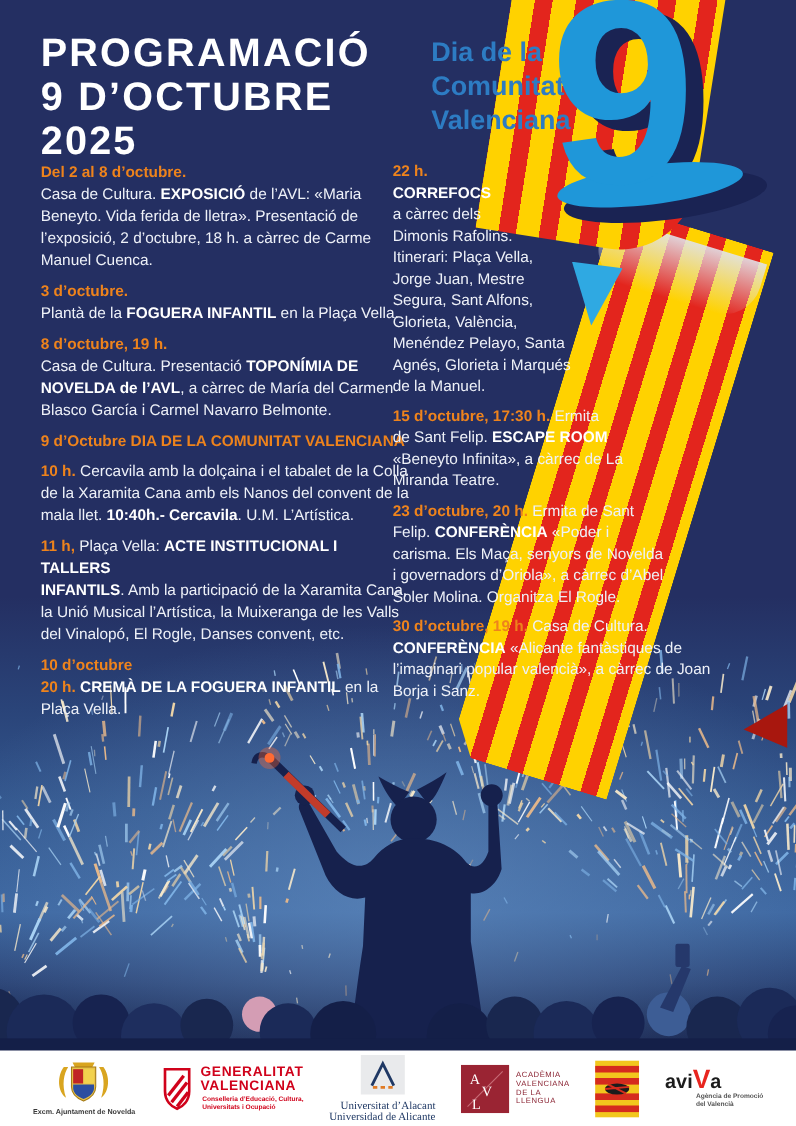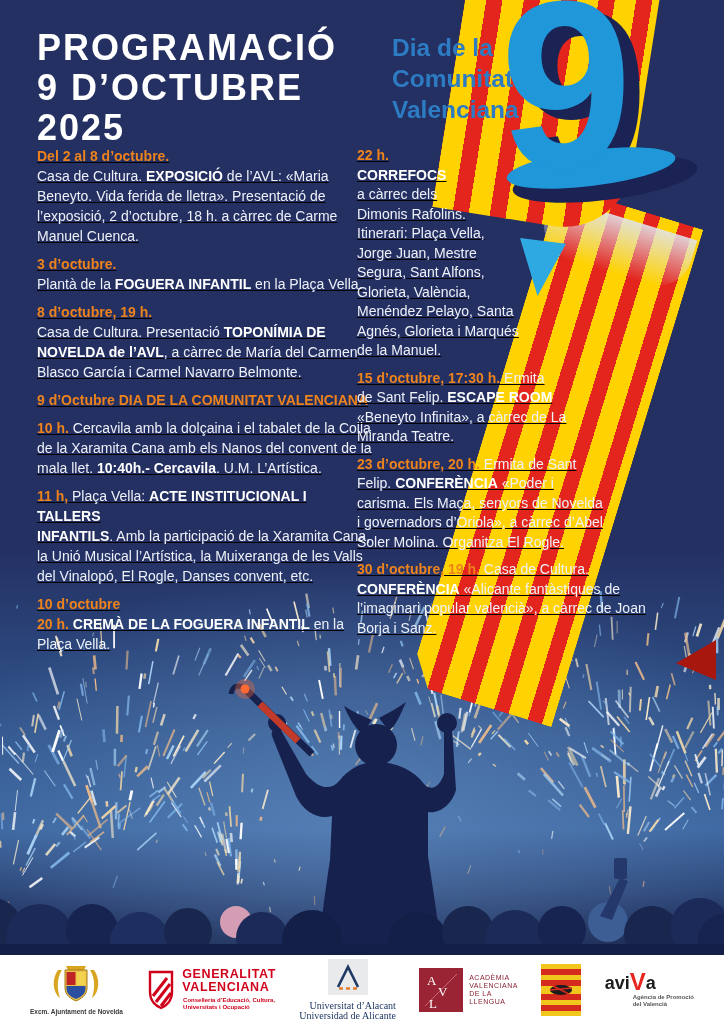--- a/index.html
+++ b/index.html
@@ -31,21 +31,21 @@
   .nine-swoosh2{position:absolute;left:506px;top:150px;width:170px;height:36px;border-radius:50%;
     background:#1f97d9;transform:rotate(-7deg);}
   .nine-triangle{position:absolute;left:520px;top:238px;width:46px;height:58px;background:#2fa9e2;
     clip-path:polygon(0 0,100% 10%,38% 100%);}
   
   .title{position:absolute;left:37px;top:28px;z-index:4;margin:0;color:#ffffff;
     font-size:36px;line-height:40px;font-weight:bold;letter-spacing:2px;}
   .subtitle{position:absolute;left:392px;top:32px;z-index:4;color:#2d7cc3;
     font-size:24.5px;line-height:31px;font-weight:bold;}
   
-  .col{position:absolute;z-index:4;font-size:14px;text-decoration:underline;}
+  .col{position:absolute;z-index:4;font-size:14px;}
   .col-left{left:37px;top:146px;width:335px;line-height:20px;}
   .col-right{left:357px;top:146px;width:320px;line-height:19.5px;}
   .blk{margin-bottom:8px;}
   .sg-a{color:#ee831c;font-weight:bold;}
   .sg-b{color:#ffffff;font-weight:bold;margin-top:36px;}
   .sg-n{color:#eef1f8;margin-top:38px;}
   
   .scene{position:absolute;left:0;top:560px;width:724px;height:400px;z-index:2;}
   
   .footer{position:absolute;left:0;bottom:0;width:724px;height:69px;background:#ffffff;z-index:6;
@@ -834,21 +834,21 @@
       <div class="cap cap-bold">Excm. Ajuntament de Novelda</div>
     </div>
 
     <div class="logo">
       <svg width="30" height="40" viewBox="0 0 30 40">
         <path d="M4,2 L26,2 L26,22 C26,31 20,36 15,38 C10,36 4,31 4,22 Z" fill="none" stroke="#d0021b" stroke-width="2.4"></path>
         <line x1="7" y1="26" x2="21" y2="8" stroke="#d0021b" stroke-width="3"></line>
         <line x1="10" y1="32" x2="24" y2="14" stroke="#d0021b" stroke-width="3"></line>
         <line x1="15" y1="36" x2="25" y2="23" stroke="#d0021b" stroke-width="3"></line>
       </svg>
-      <div class="logo-col" style="align-items:center;">
+      <div class="logo-col" style="align-items:flex-end;">
         <div class="gva-title">
             <div>GENERALITAT</div>
             <div>VALENCIANA</div>
           </div>
         <div class="gva-cap">
             <div>Conselleria d’Educació, Cultura,</div>
             <div>Universitats i Ocupació</div>
           </div>
       </div>
     </div>

